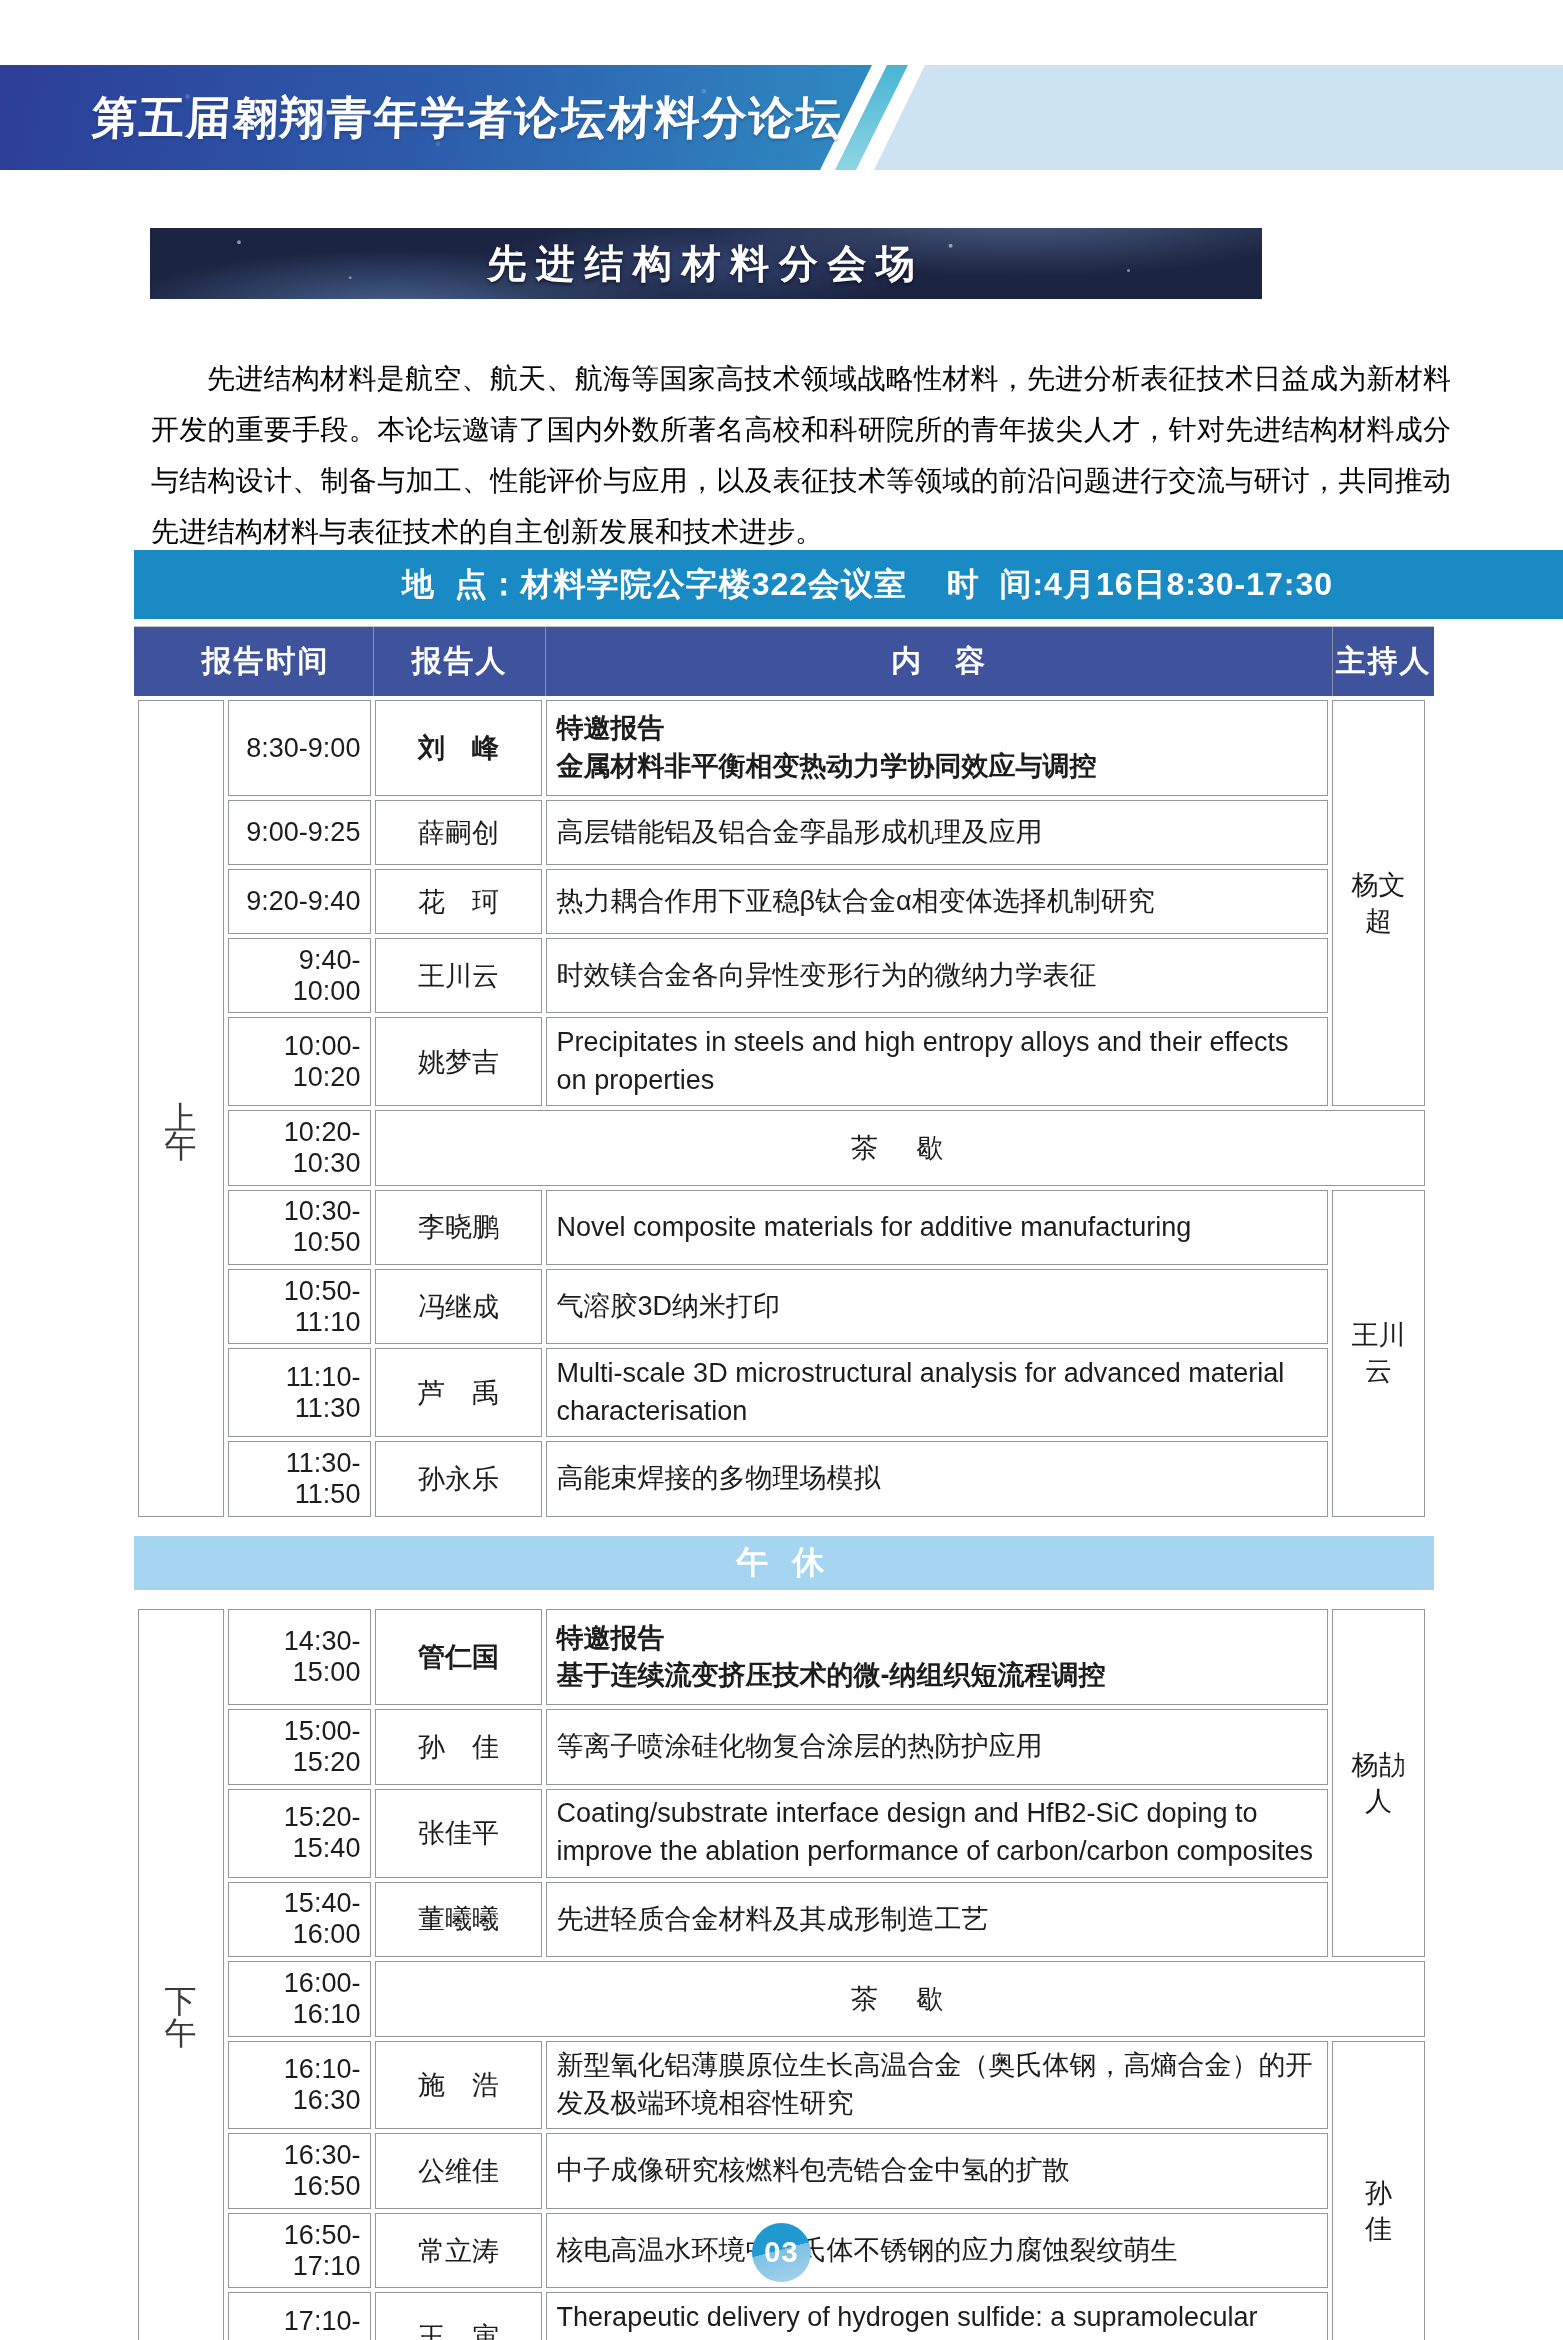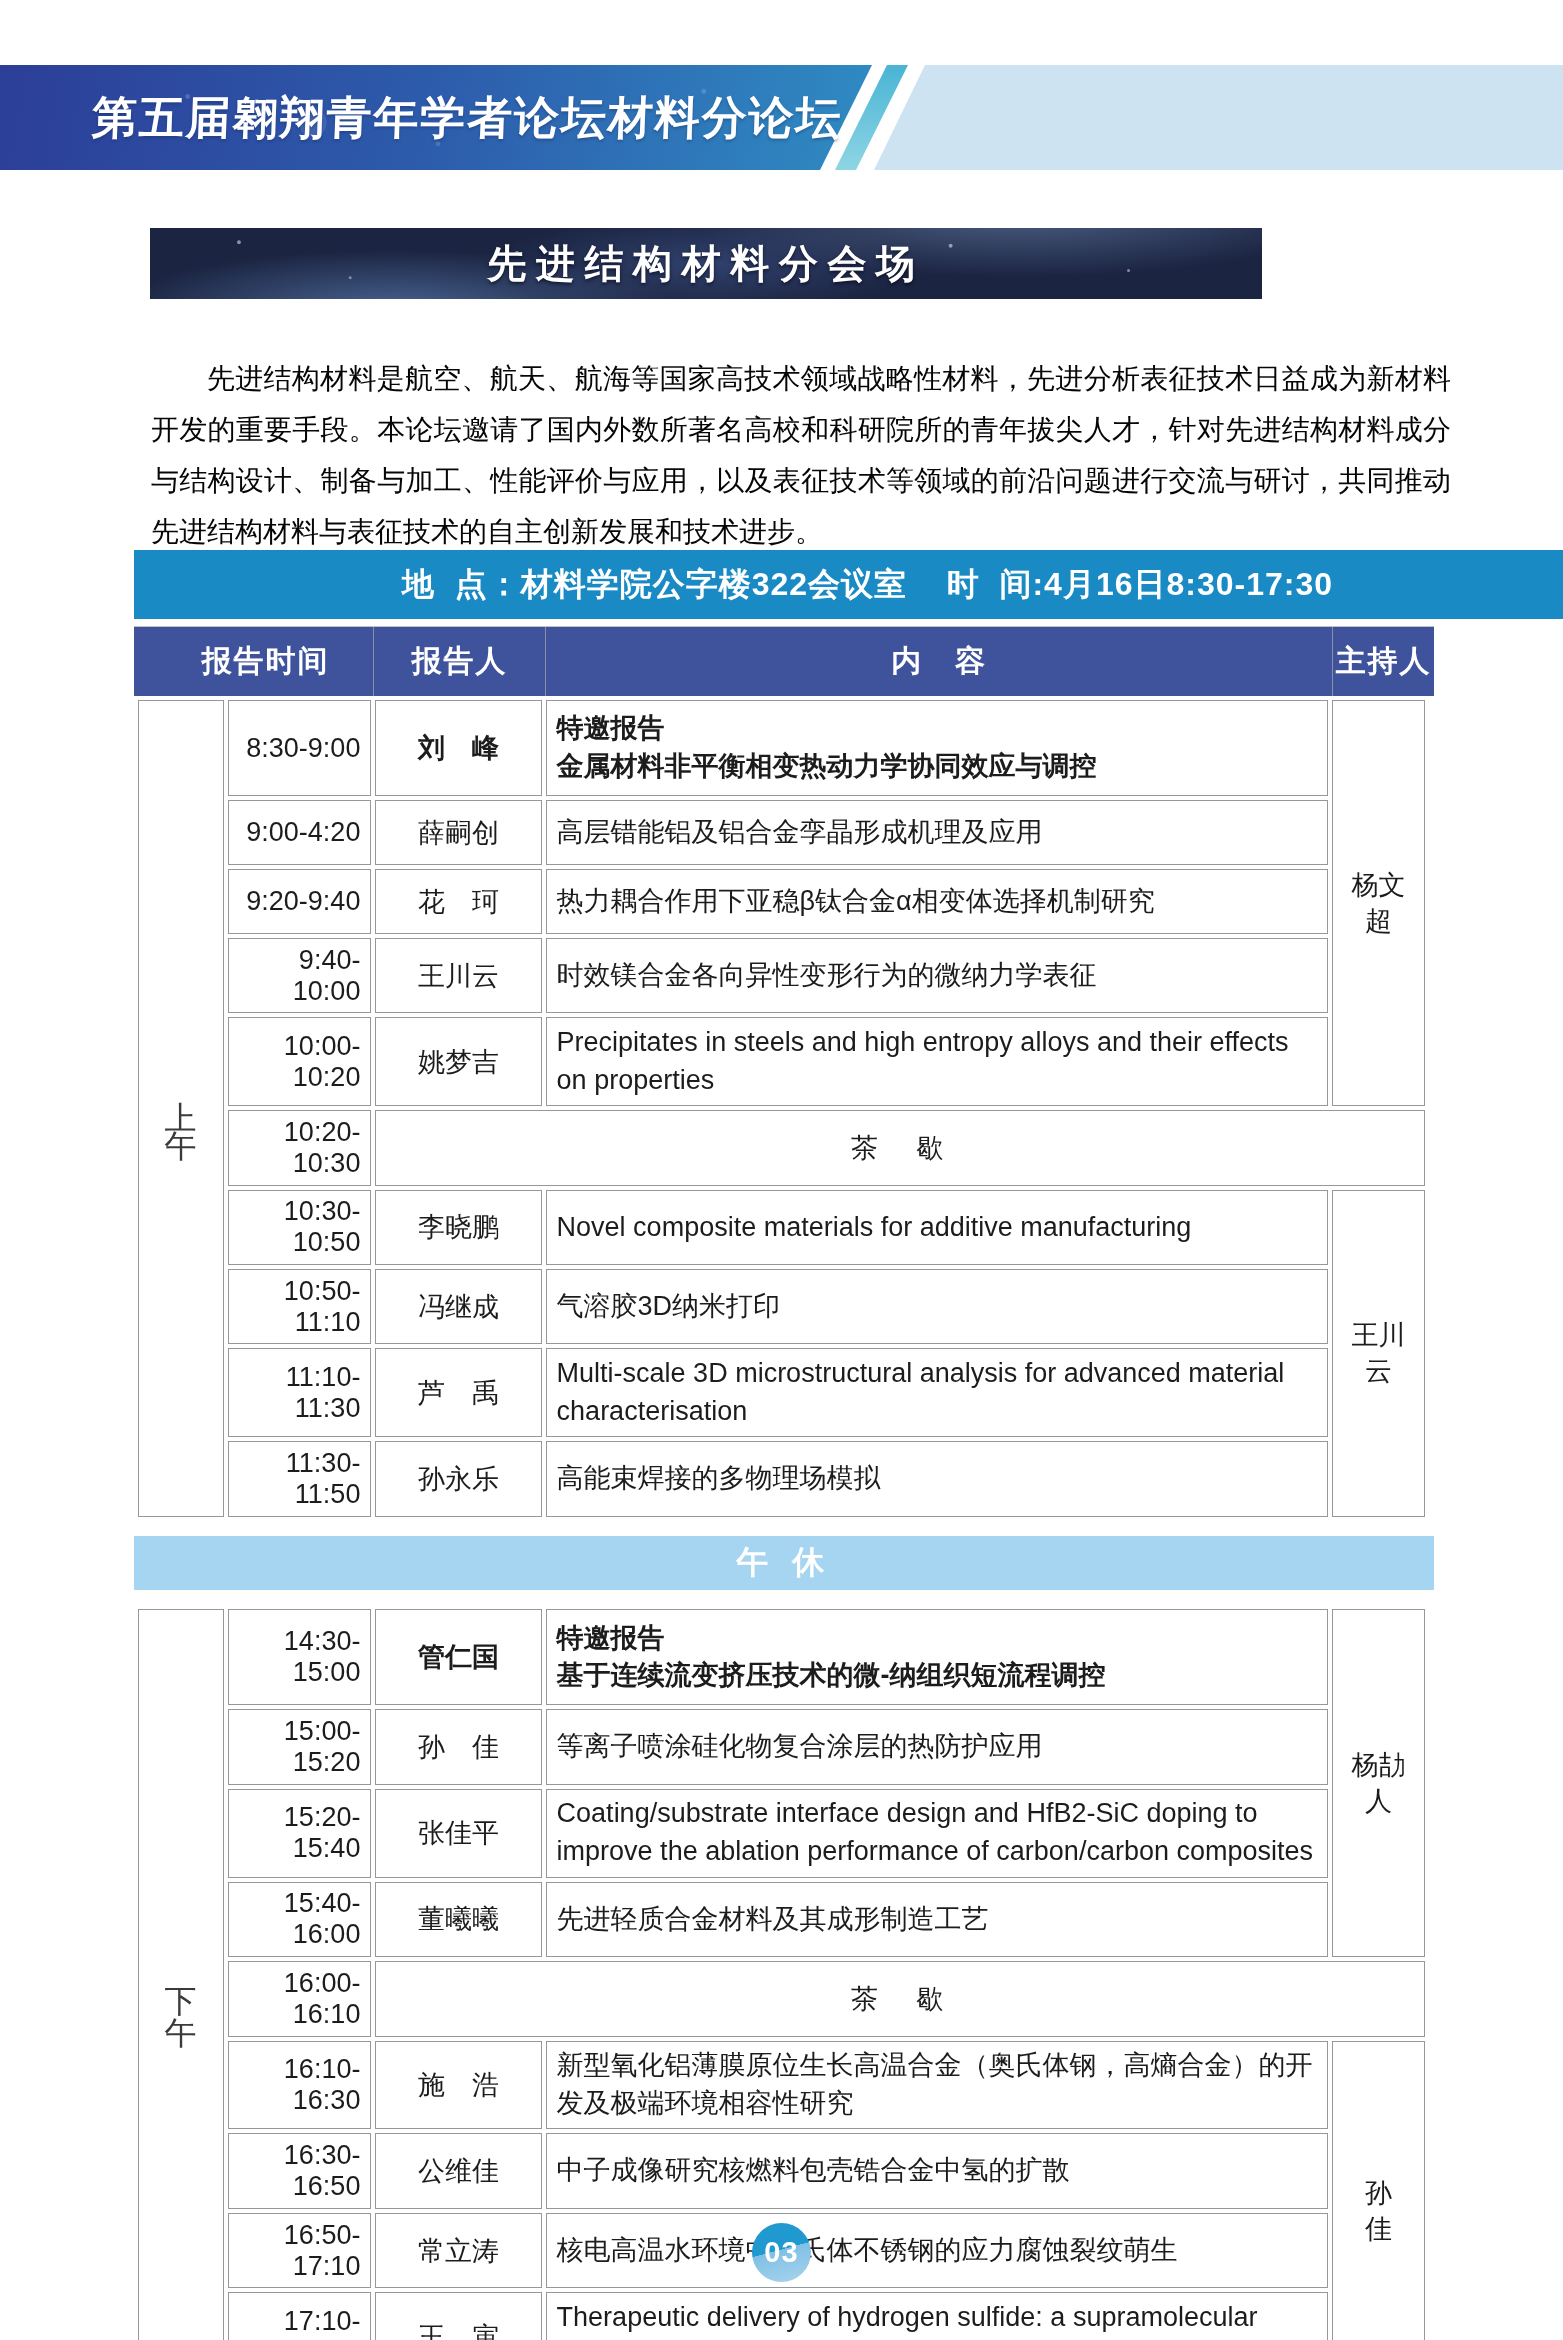--- a/index.html
+++ b/index.html
@@ -160,21 +160,21 @@
           <td class="period-cell" rowspan="10"><span class="period-label">上午</span></td>
           <td class="time-cell">8:30-9:00</td>
           <td class="speaker-cell">刘　峰</td>
           <td class="content-cell">
             <div>特邀报告</div>
             <div>金属材料非平衡相变热动力学协同效应与调控</div>
           </td>
           <td class="chair-cell" rowspan="5">杨文超</td>
         </tr>
         <tr class="talk">
-          <td class="time-cell">9:00-4:20</td>
+          <td class="time-cell">9:00-9:25</td>
           <td class="speaker-cell">薛嗣创</td>
           <td class="content-cell">
             <div>高层错能铝及铝合金孪晶形成机理及应用</div>
           </td>
         </tr>
         <tr class="talk">
           <td class="time-cell">9:20-9:40</td>
           <td class="speaker-cell">花　珂</td>
           <td class="content-cell">
             <div>热力耦合作用下亚稳β钛合金α相变体选择机制研究</div>

